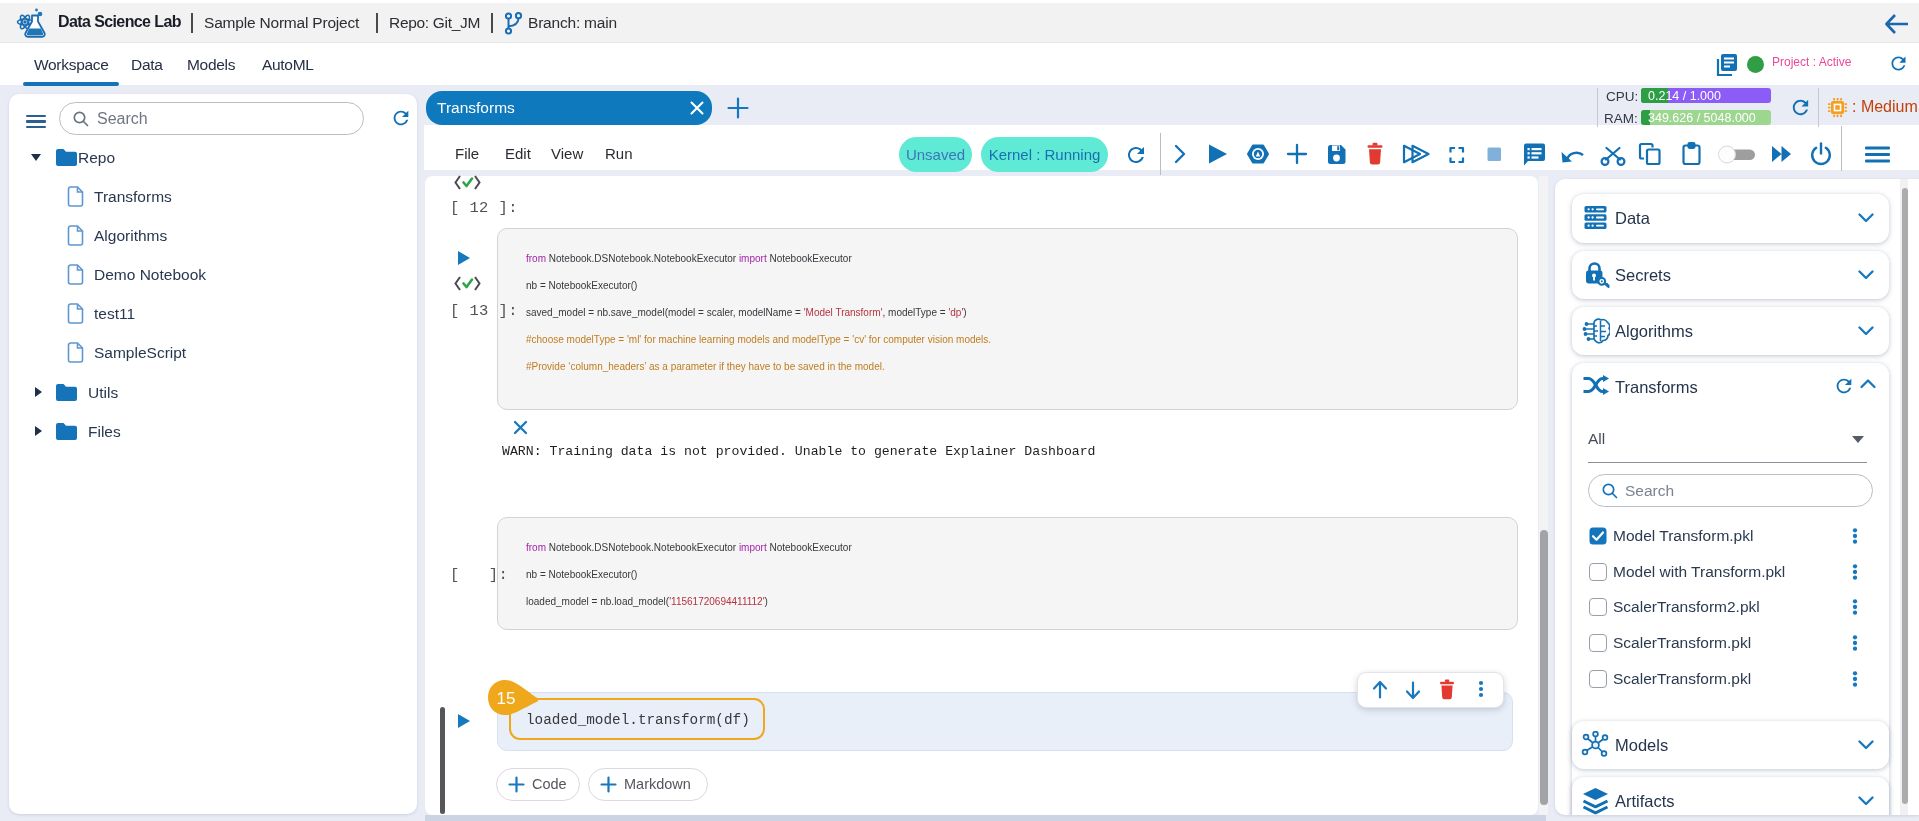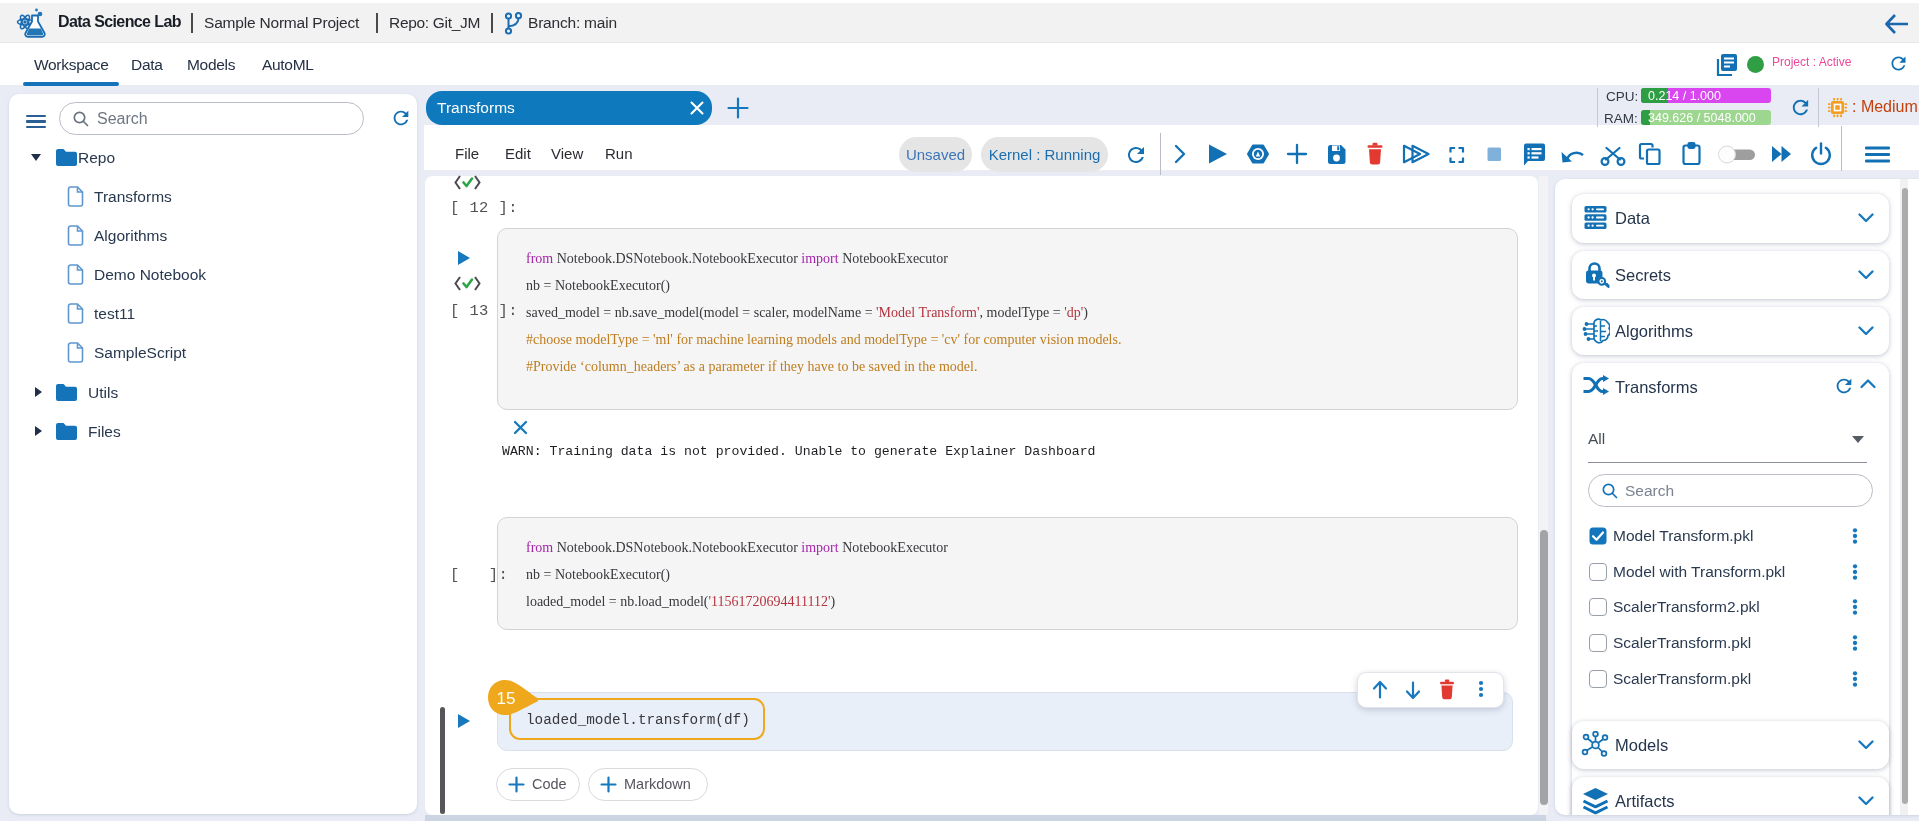--- a/index.html
+++ b/index.html
@@ -18,25 +18,25 @@
   
   #pagebg { left:0; top:85px; width:1919px; height:736px; background:#e9ecf5; }
   
   #leftcard { left:9px; top:94px; width:408px; height:720px; background:#fff; border-radius:10px; box-shadow:0 1px 3px rgba(120,130,160,.25); }
   .treelabel { font-size:15.5px; color:#28384e; white-space:nowrap; }
   
   #tabactive { left:426px; top:91px; width:286px; height:34px; background:#0f79bd; border-radius:16px; color:#fff; }
   
   #toolbar { left:424px; top:125px; width:1495px; height:46px; background:#fff; border-bottom:1px solid #ececf2; }
   .menuitem { font-size:15px; color:#2b2b33; top:145px; }
-  .chip { top:137px; height:35px; background:#e5e5e5; border-radius:17.5px; font-size:15px; line-height:35px; text-align:center; }
+  .chip { top:137px; height:35px; background:#5eead4; border-radius:17.5px; font-size:15px; line-height:35px; text-align:center; }
   
   #nbcard { left:425px; top:176px; width:1113px; height:639px; background:#fff; border-radius:8px; }
   .cell { background:#f5f5f6; border:1px solid #d3d3d7; border-radius:10px; }
-  .code { font-family:Liberation Serif, serif; font-size:14px; line-height:27px; color:#38383d; white-space:pre; }
+  .code { font-family:Liberation Sans, sans-serif; font-size:10px; line-height:27px; color:#38383d; white-space:pre; }
   .code .k { color:#a426a8; }
   .code .s { color:#b4333f; }
   .code .c { color:#bf7d1e; }
   .gut { font-family:Liberation Mono, monospace; font-size:15.5px; color:#515156; letter-spacing:0.4px; }
   
   #rightpanel { left:1555px; top:179px; width:364px; height:636px; background:#fff; border-radius:10px 0 0 10px; box-shadow:0 1px 3px rgba(120,130,160,.25); overflow:hidden; }
   .rcard { left:17px; width:317px; background:#fff; border-radius:12px; box-shadow:0 1px 5px rgba(90,100,130,.38); }
   .rtitle { font-size:16.5px; color:#25354c; }
   .rowlabel { font-size:15.5px; color:#2a3a50; }
 </style>
@@ -156,21 +156,21 @@
 
 <div class="abs" style="left:437px;top:99px;font-size:15.5px;color:#fff;z-index:3">Transforms</div>
 <svg class="abs" style="left:689px;top:100px;z-index:3" width="16" height="16" viewBox="0 0 16 16">
   <path d="M2.5 2.5 L13.5 13.5 M13.5 2.5 L2.5 13.5" stroke="#fff" stroke-width="2.1" stroke-linecap="round"></path>
 </svg>
 <svg class="abs" style="left:727px;top:97px" width="22" height="22" viewBox="0 0 22 22">
   <path d="M11 1.5 V20.5 M1.5 11 H20.5" stroke="#1478be" stroke-width="2.2" stroke-linecap="round"></path>
 </svg>
 <div class="abs" style="left:1597px;top:88px;width:1px;height:39px;background:#c3c8d4"></div>
 <div class="abs" style="left:1606px;top:89px;font-size:13.5px;color:#333a45">CPU:</div>
-<div class="abs" style="left:1641px;top:88px;width:130px;height:15px;border-radius:3px;background:#d946ef;overflow:hidden">
+<div class="abs" style="left:1641px;top:88px;width:130px;height:15px;border-radius:3px;background:#8b5cf6;overflow:hidden">
   <div style="position:absolute;left:0;top:0;width:27px;height:15px;background:#2e9e44"></div>
   <div style="position:absolute;left:7px;top:0.5px;font-size:12.5px;color:#fff;line-height:15px">0.214 / 1.000</div>
 </div>
 <div class="abs" style="left:1604px;top:111px;font-size:13.5px;color:#333a45">RAM:</div>
 <div class="abs" style="left:1641px;top:110px;width:130px;height:15px;border-radius:3px;background:#9cd68f;overflow:hidden">
   <div style="position:absolute;left:0;top:0;width:9px;height:15px;background:#2e9e44"></div>
   <div style="position:absolute;left:7px;top:0.5px;font-size:12.5px;color:#fff;line-height:15px">349.626 / 5048.000</div>
 </div>
 <svg class="abs" style="left:1789px;top:96px" width="23" height="23" viewBox="0 0 24 24">
   <path fill="#1270b4" d="M17.65 6.35C16.2 4.9 14.21 4 12 4c-4.42 0-7.99 3.58-8 8s3.57 8 7.99 8c3.73 0 6.84-2.55 7.73-6h-2.08c-.82 2.33-3.04 4-5.65 4-3.31 0-6-2.69-6-6s2.69-6 6-6c1.66 0 3.14.69 4.22 1.78L13 11h7V4l-2.35 2.35z"></path>

